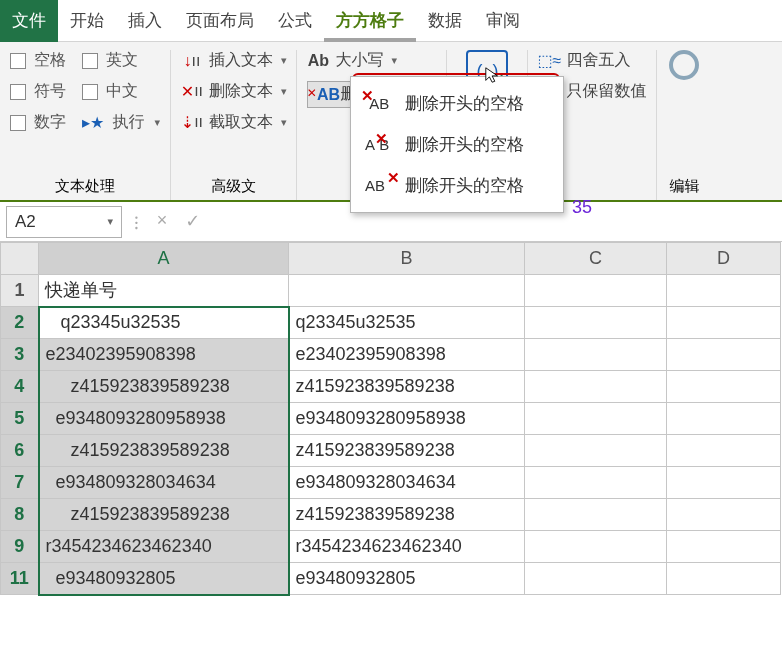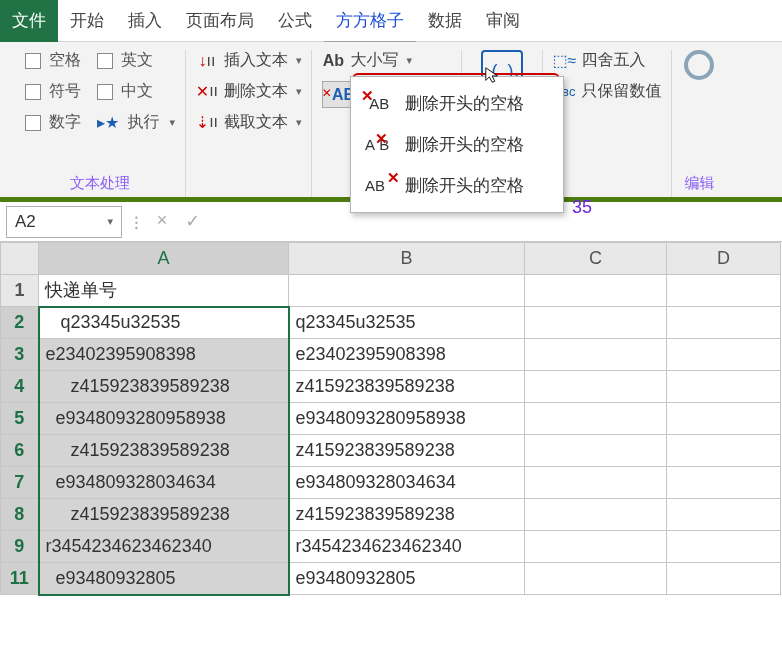--- a/index.html
+++ b/index.html
@@ -1,26 +1,26 @@
 <!DOCTYPE html>
 <html><head>
 <meta charset="utf-8">
 <style>
 *{box-sizing:border-box;margin:0;padding:0;font-family:"Microsoft YaHei",SimSun,Arial,sans-serif}
 body{background:#fff;width:782px;font-size:14px;color:#333}
 .ribbon-tabs{display:flex;align-items:center;background:#fff;border-bottom:1px solid #d4d4d4;height:42px}
 .tab{padding:0 12px;height:42px;line-height:42px;font-size:17px;color:#444;cursor:pointer}
 .tab.file{background:#217346;color:#fff;font-weight:400}
-.tab.active{color:#1d4ed8;border-bottom:1px solid #a3a3a3;font-weight:400}
-.ribbon-body{display:flex;background:#f3f3f3;border-bottom:5px solid #4d7c0f;height:160px;padding:8px 4px 0 15px}
+.tab.active{color:#4d7c0f;border-bottom:4px solid #a3a3a3;font-weight:700}
+.ribbon-body{display:flex;background:#f3f3f3;border-bottom:2px solid #4d7c0f;height:160px;padding:8px 4px 0 0}
 .group{display:flex;flex-direction:column;justify-content:space-between;padding:0 10px;border-right:1px solid #d8d8d8;position:relative}
 .group-rows{display:flex;flex-direction:column;gap:10px}
 .chk-row{display:flex;align-items:center;gap:8px;font-size:16px;color:#555}
 .chk{width:16px;height:16px;border:1px solid #888;background:#fff;display:inline-block}
-.group-label{text-align:center;font-size:15px;color:#8b5cf6;padding:6px 0 4px 0}
+.group-label{text-align:center;font-size:15px;color:#000000;padding:6px 0 4px 0}
 .btn-row{display:flex;align-items:center;gap:6px;font-size:16px;color:#444;white-space:nowrap}
 .ico{width:22px;display:inline-flex;justify-content:center;font-size:16px}
 .caret{font-size:11px;color:#666;margin-left:2px}
 .red{color:#c00}
 .big-ico{width:42px;height:42px;display:inline-flex;align-items:center;justify-content:center;border:2px solid #1a5fb4;color:#1a5fb4;border-radius:4px;font-size:18px}
 .ddmenu{position:absolute;top:34px;left:350px;background:#fff;border:1px solid #b5b5b5;box-shadow:2px 3px 6px rgba(0,0,0,.25);padding:6px 0;z-index:50;width:214px}
 .dditem{display:flex;align-items:center;gap:12px;padding:9px 14px;font-size:17px;color:#333}
 .dditem .ico2{width:28px;font-size:15px;color:#333;position:relative}
 .dditem .ico2 .rx{color:#c00;font-weight:bold;position:absolute}
 .annot{position:absolute;border:2px solid #c00;border-radius:6px;pointer-events:none}
@@ -98,20 +98,21 @@
           <span class="ico"><span class="red">✕</span>ıı</span>
           <span>删除文本</span>
           <span class="caret">▾</span>
         </div>
       <div class="btn-row">
           <span class="ico"><span style="color:#c00">⇣</span>ıı</span>
           <span>截取文本</span>
           <span class="caret">▾</span>
         </div>
     </div>
+    <div class="group-label">高级文</div>
   </div>
 
   <div class="group" style="min-width:150px">
     <div class="group-rows">
       <div class="btn-row">
           <span class="ico">
             <b>Ab</b>
           </span>
           <span>大小写</span>
           <span class="caret">▾</span>

